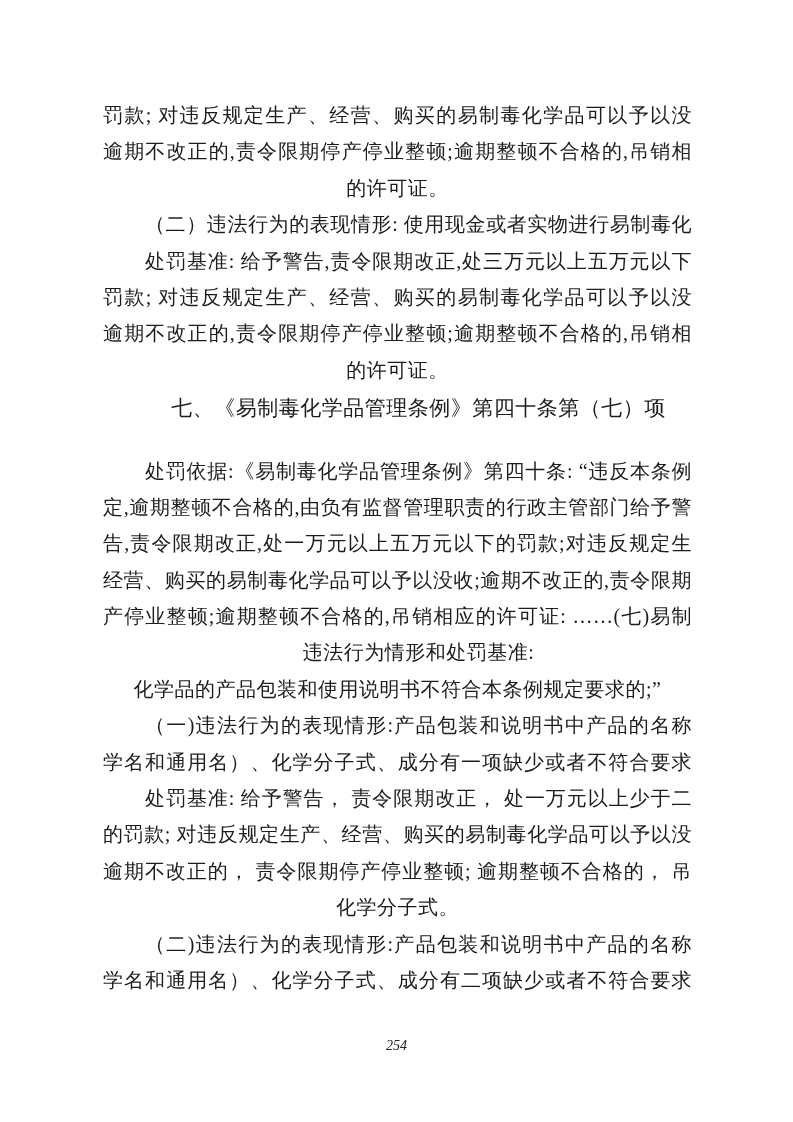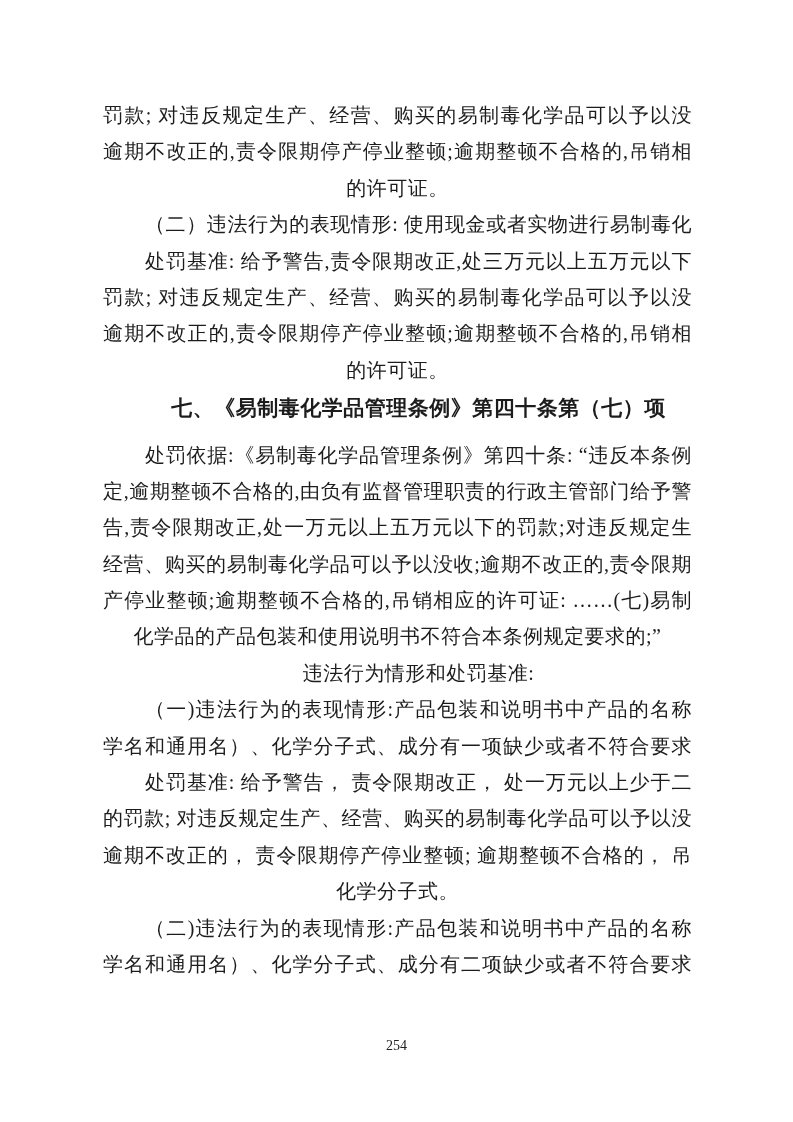--- a/index.html
+++ b/index.html
@@ -32,35 +32,36 @@
     letter-spacing: 0.5px;
   }
   .ln.just {
     text-align: justify;
     text-align-last: justify;
   }
   .ln.ind {
     text-indent: 42px;
   }
   .ln.bold {
-    font-weight: bold;
+    font-weight: normal;
     font-size: 21px;
     margin-top: 2px;
-    margin-bottom: 10px;
+    margin-bottom: 26px;
   }
   .footer {
     position: absolute;
     left: 0;
     top: 1036px;
     width: 793px;
     text-align: center;
     font-size: 14px;
     line-height: 20px;
     color: #222222;
     font-family: "Liberation Serif", "DejaVu Serif", serif;
+    font-style: italic;
   }
 </style>
 </head>
 <body>
 
 <div class="page">
   <div class="text-block">
     <div class="ln just">罚款; 对违反规定生产、经营、购买的易制毒化学品可以予以没收;</div>
     <div class="ln just">逾期不改正的,责令限期停产停业整顿;逾期整顿不合格的,吊销相应</div>
     <div class="ln">的许可证。</div>
@@ -68,22 +69,22 @@
     <div class="ln just ind">处罚基准: 给予警告,责令限期改正,处三万元以上五万元以下的</div>
     <div class="ln just">罚款; 对违反规定生产、经营、购买的易制毒化学品可以予以没收;</div>
     <div class="ln just">逾期不改正的,责令限期停产停业整顿;逾期整顿不合格的,吊销相应</div>
     <div class="ln">的许可证。</div>
     <div class="ln ind bold">七、《易制毒化学品管理条例》第四十条第（七）项</div>
     <div class="ln just ind">处罚依据:《易制毒化学品管理条例》第四十条: “违反本条例规</div>
     <div class="ln just">定,逾期整顿不合格的,由负有监督管理职责的行政主管部门给予警</div>
     <div class="ln just">告,责令限期改正,处一万元以上五万元以下的罚款;对违反规定生产、</div>
     <div class="ln just">经营、购买的易制毒化学品可以予以没收;逾期不改正的,责令限期停</div>
     <div class="ln just">产停业整顿;逾期整顿不合格的,吊销相应的许可证: ……(七)易制毒</div>
+    <div class="ln ind">违法行为情形和处罚基准:</div>
     <div class="ln">化学品的产品包装和使用说明书不符合本条例规定要求的;”</div>
-    <div class="ln ind">违法行为情形和处罚基准:</div>
     <div class="ln just ind">（一)违法行为的表现情形:产品包装和说明书中产品的名称(含</div>
     <div class="ln just">学名和通用名）、化学分子式、成分有一项缺少或者不符合要求的。</div>
     <div class="ln just ind">处罚基准: 给予警告， 责令限期改正， 处一万元以上少于二万元</div>
     <div class="ln just">的罚款; 对违反规定生产、经营、购买的易制毒化学品可以予以没收;</div>
     <div class="ln just">逾期不改正的， 责令限期停产停业整顿; 逾期整顿不合格的， 吊销相</div>
     <div class="ln">化学分子式。</div>
     <div class="ln just ind">（二)违法行为的表现情形:产品包装和说明书中产品的名称(含</div>
     <div class="ln just">学名和通用名）、化学分子式、成分有二项缺少或者不符合要求的。</div>
   </div>
   <div class="footer">254</div>

